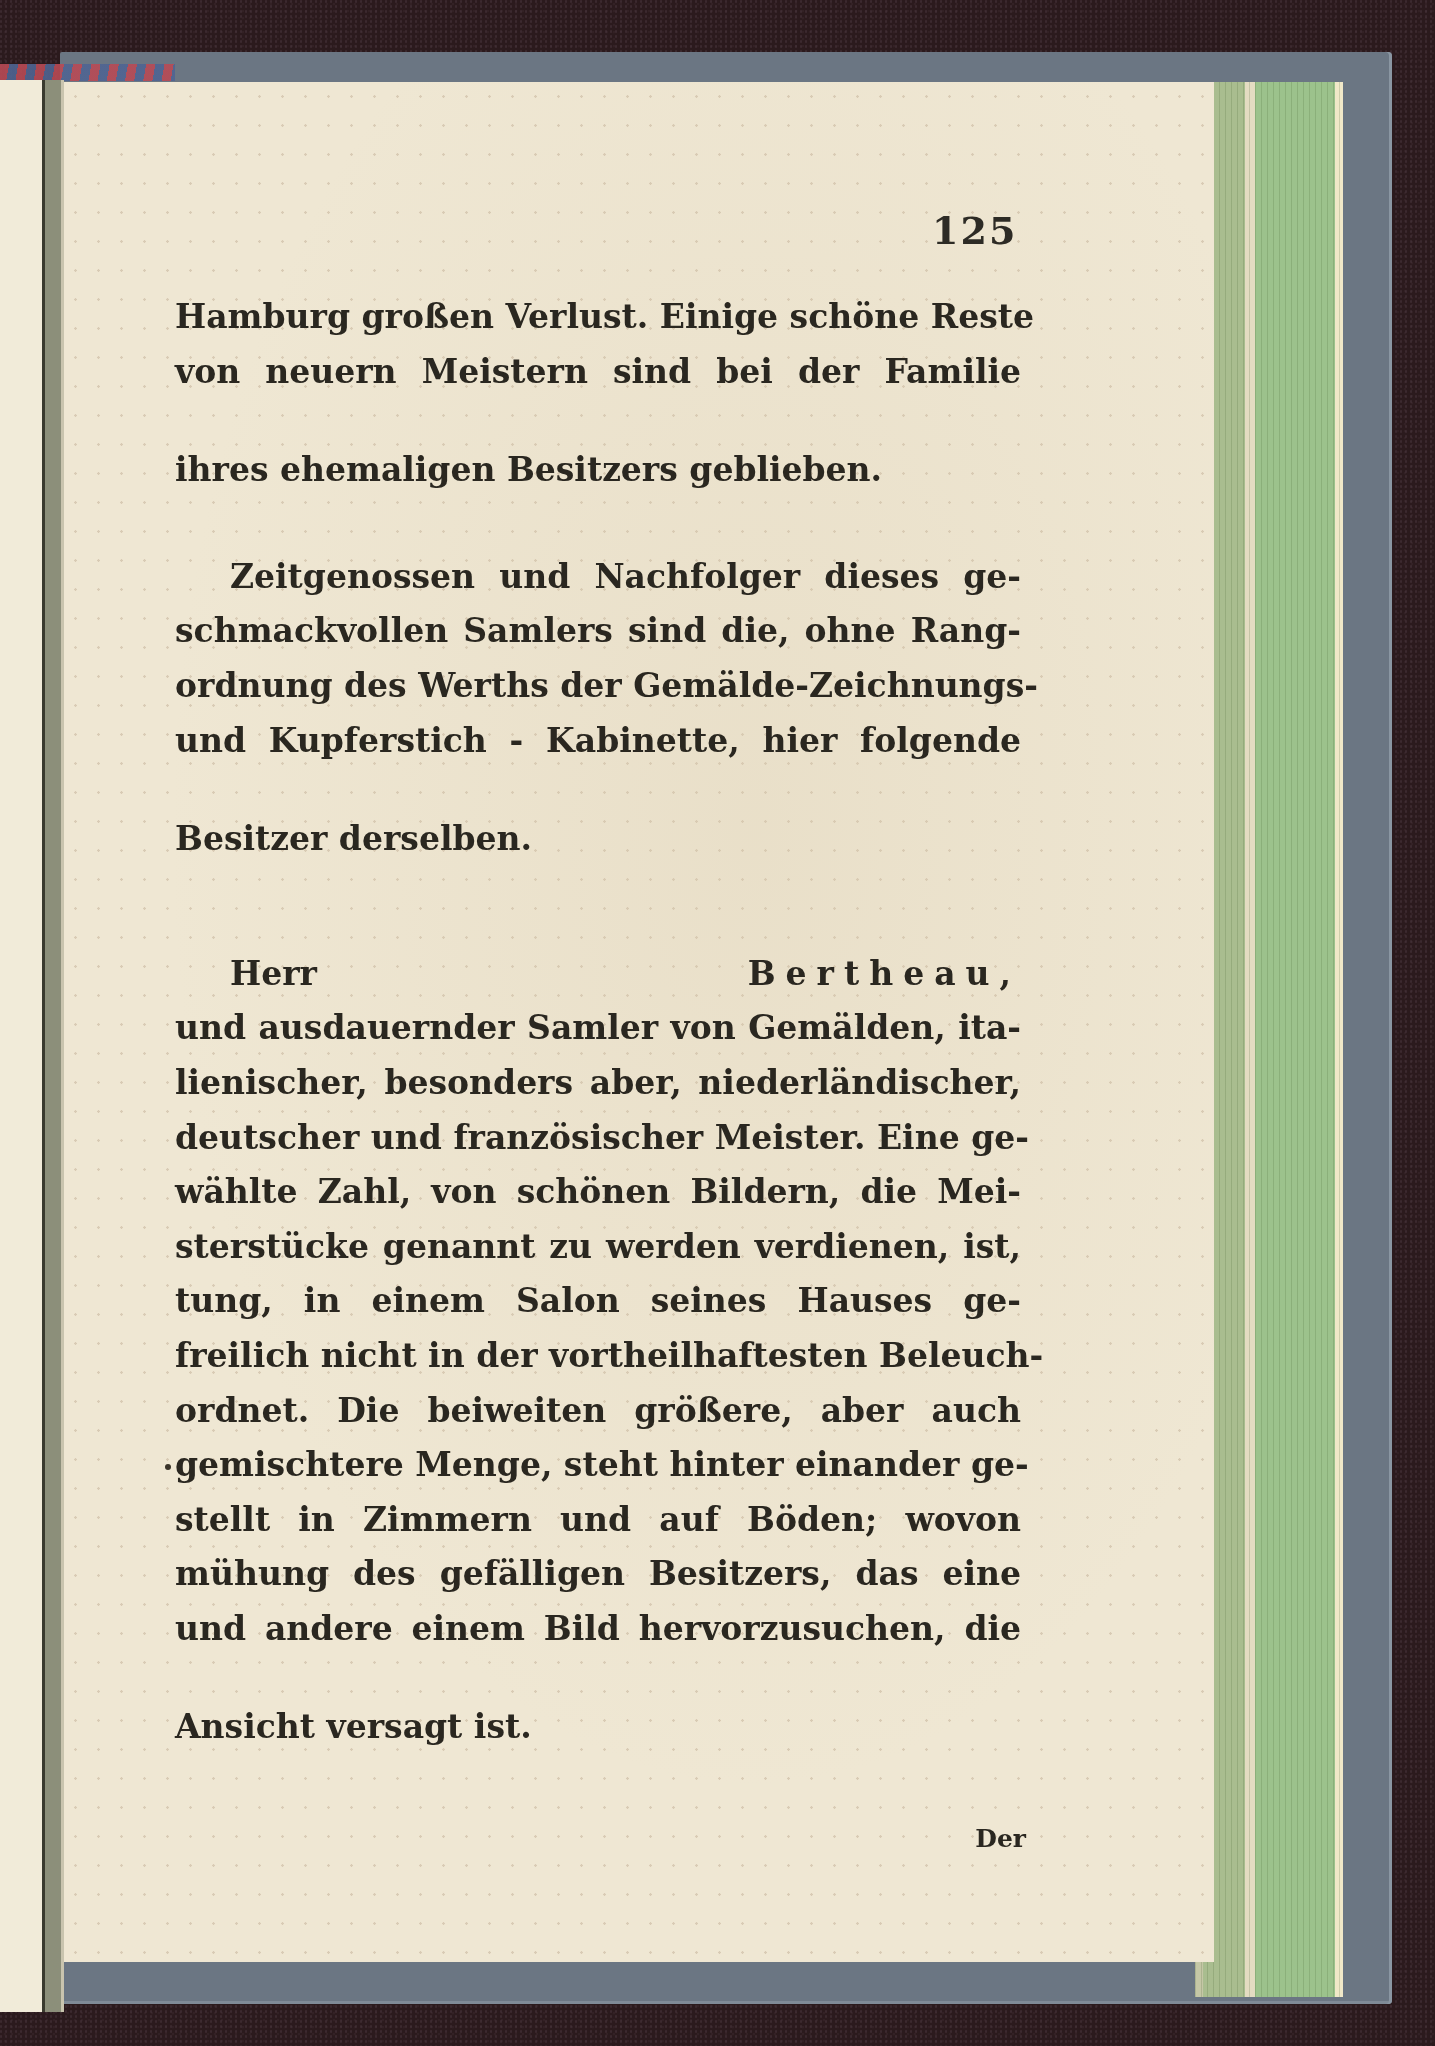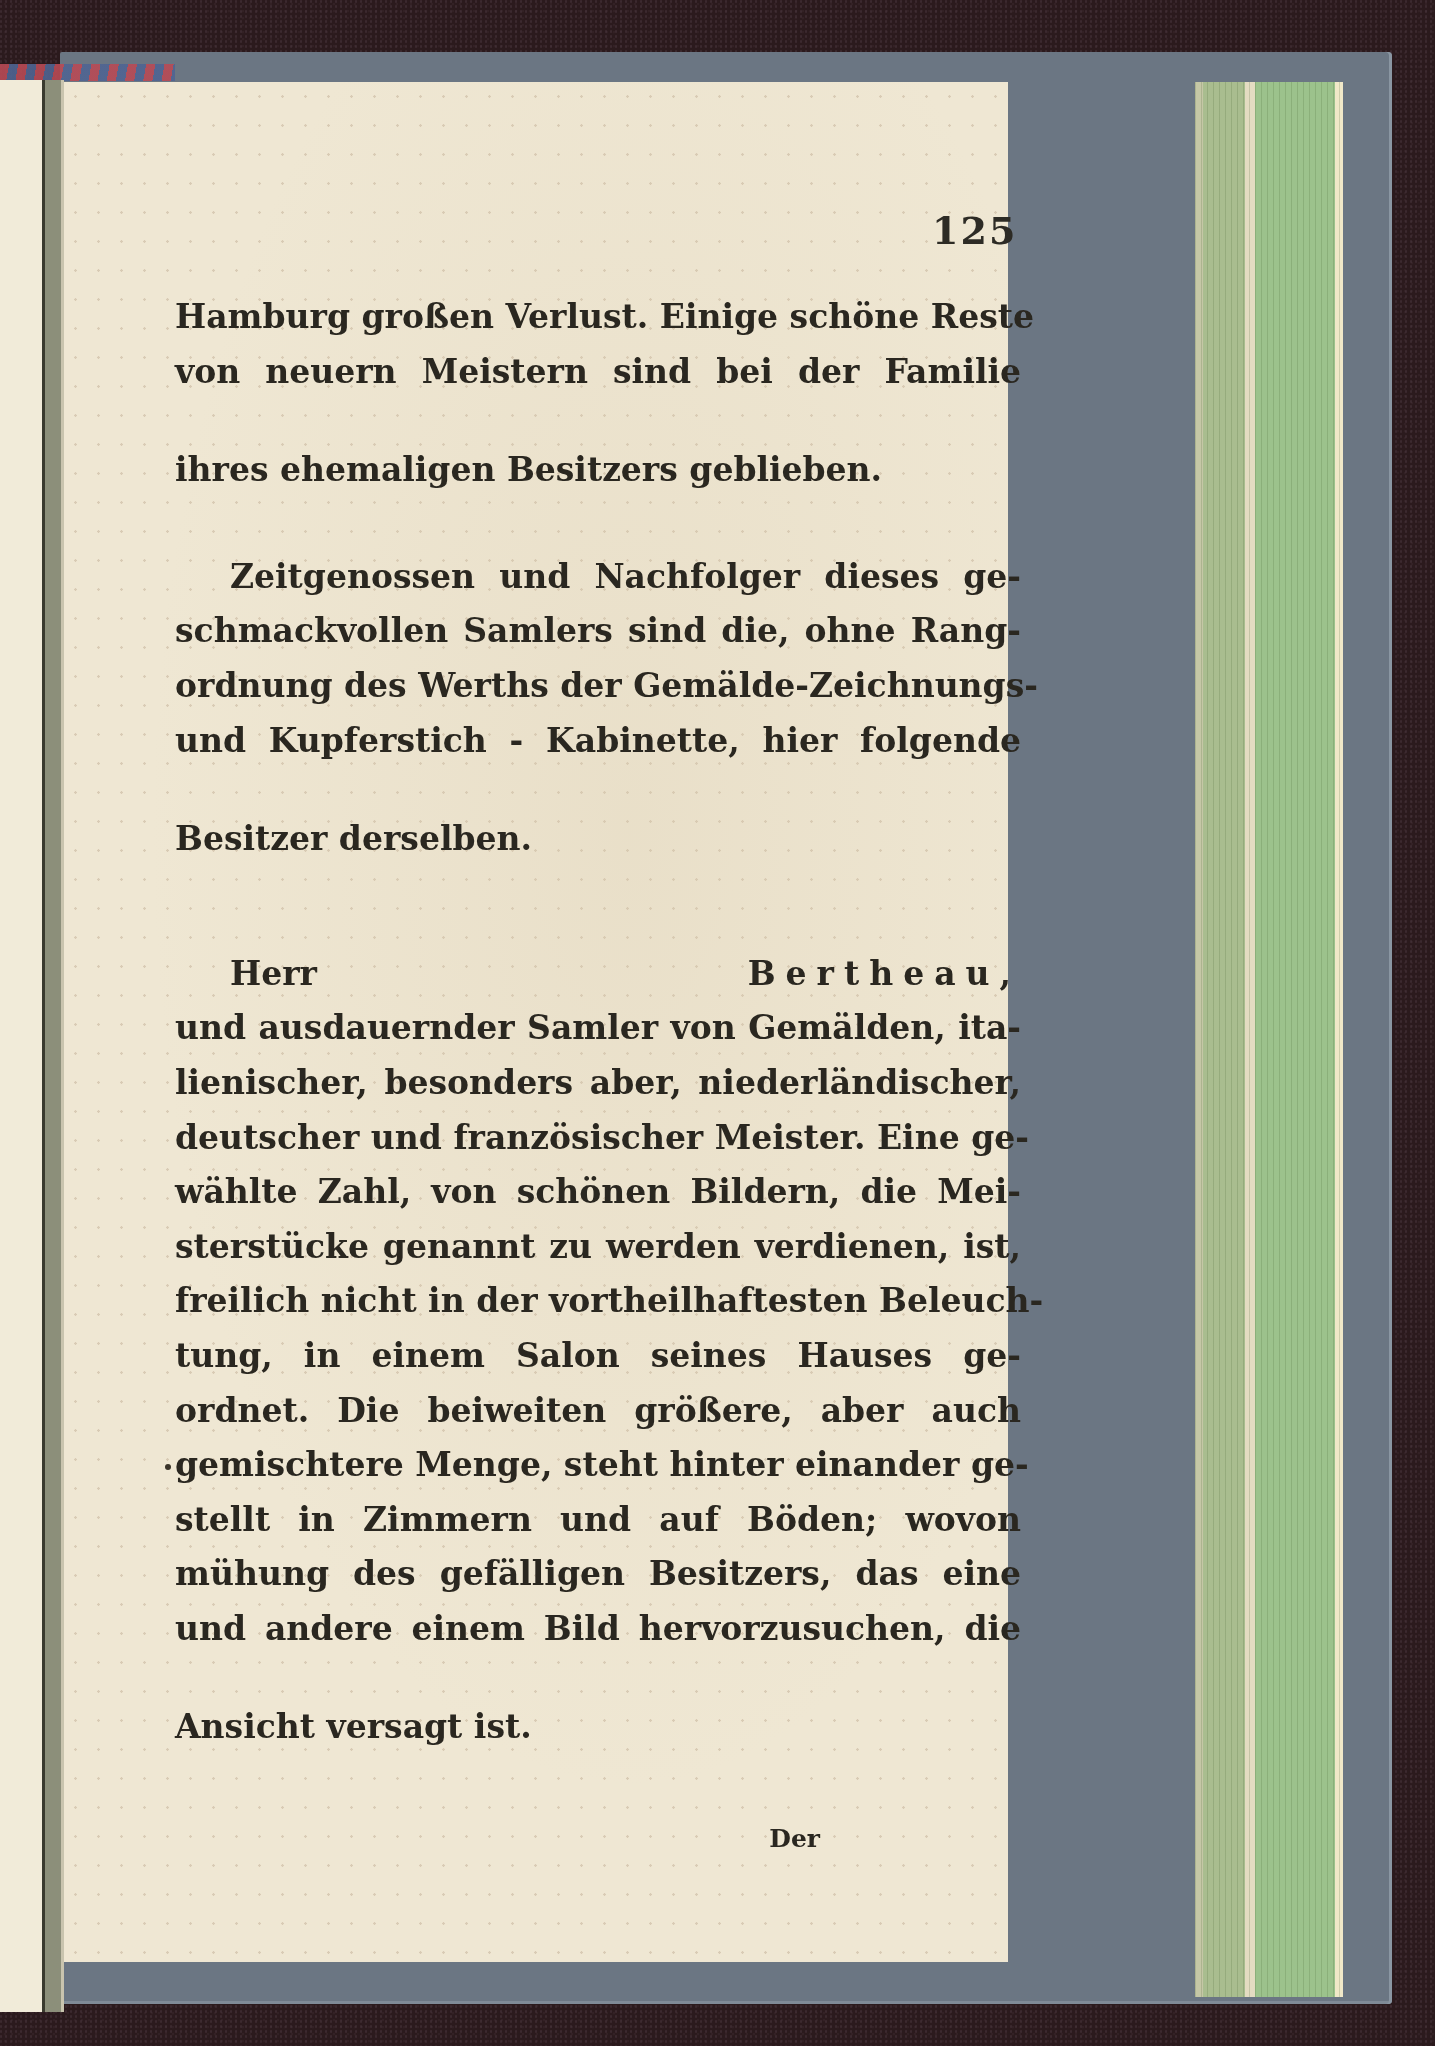--- a/index.html
+++ b/index.html
@@ -31,21 +31,21 @@
     position: absolute; left: 42px; top: 80px; width: 22px; height: 1932px;
     background: linear-gradient(90deg, #3a3a2e 0 3px, #8c8f7a 3px 19px, #c9c4ae 19px 22px);
   }
   .page-edges {
     position: absolute; left: 1195px; top: 82px; width: 148px; height: 1915px;
     background:
       repeating-linear-gradient(90deg, rgba(60,90,40,0.18) 0 1px, transparent 1px 6px),
       linear-gradient(90deg, #c5c7a6 0 8px, #a9bd8f 8px 50px, #e4dcc2 50px 60px, #9cc28c 60px 140px, #f0e8c8 140px 148px);
   }
   .page {
-    position: absolute; left: 64px; top: 82px; width: 944px; height: 1880px;
+    position: absolute; left: 64px; top: 82px; width: 1150px; height: 1880px;
     background: #efe7d3;
     background-image:
       radial-gradient(ellipse at 60% 40%, rgba(215,200,170,0.25), transparent 60%),
       radial-gradient(circle, rgba(150,120,90,0.25) 0 1px, transparent 1.5px);
     background-size: auto, 23px 29px;
   }
   .page-number {
     position: absolute; left: 868px; top: 126px;
     font-size: 38px; font-weight: bold; color: #2d2b25; letter-spacing: 2px;
   }
@@ -105,22 +105,22 @@
     <div>
       <span class="line indent" style="display:flex;justify-content:space-between;">
         <span>Herr</span>
         <span class="name-spaced">Bertheau,</span>
       </span>
       <span class="line">und ausdauernder Samler von Gemälden, ita-</span>
       <span class="line">lienischer, besonders aber, niederländischer,</span>
       <span class="line">deutscher und französischer Meister. Eine ge-</span>
       <span class="line">wählte Zahl, von schönen Bildern, die Mei-</span>
       <span class="line">sterstücke genannt zu werden verdienen, ist,</span>
+      <span class="line">tung, in einem Salon seines Hauses ge-</span>
       <span class="line">freilich nicht in der vortheilhaftesten Beleuch-</span>
-      <span class="line">tung, in einem Salon seines Hauses ge-</span>
       <span class="line">ordnet. Die beiweiten größere, aber auch</span>
       <span class="line">gemischtere Menge, steht hinter einander ge-</span>
       <span class="line">stellt in Zimmern und auf Böden; wovon</span>
       <span class="line">mühung des gefälligen Besitzers, das eine</span>
       <span class="line">und andere einem Bild hervorzusuchen, die</span>
       <span class="line last">Ansicht versagt ist.</span>
     </div>
   </div>
 
   <div class="margin-dot"></div>

